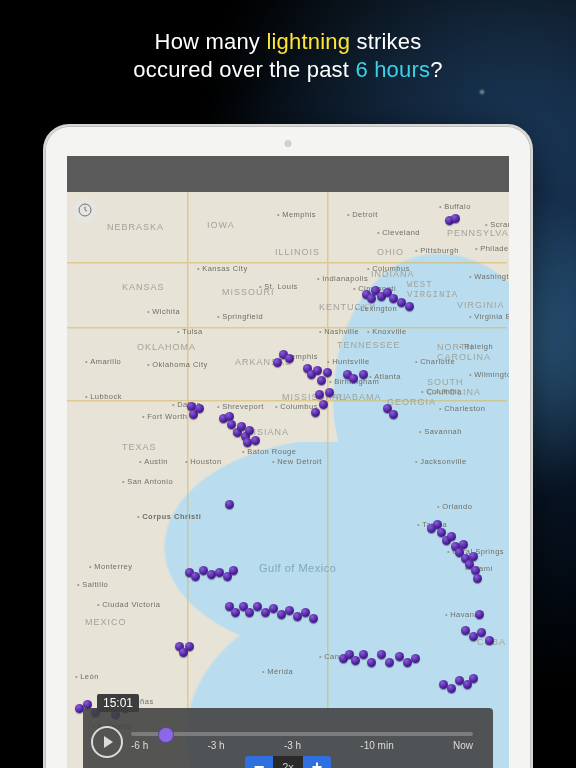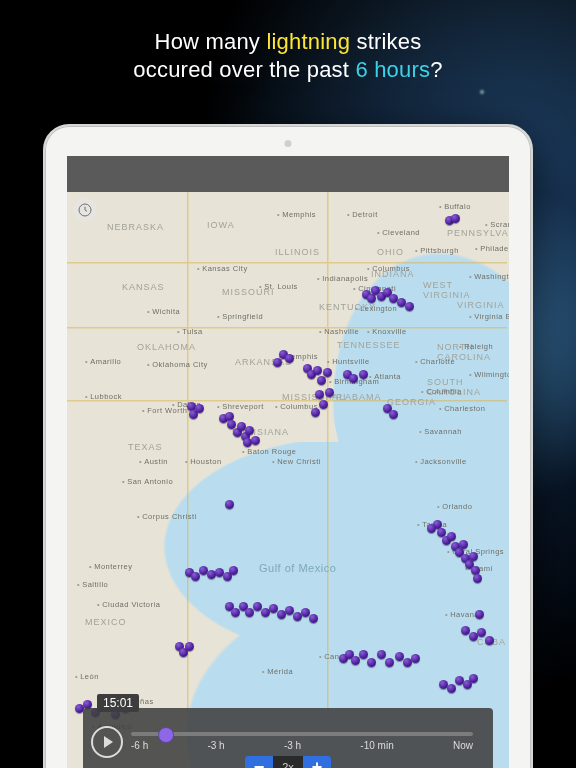--- a/index.html
+++ b/index.html
@@ -278,28 +278,28 @@
 
       <div id="labels-host">
           <div class="map-label state" style="left: 40px; top: 30px;">NEBRASKA</div>
           <div class="map-label state" style="left: 140px; top: 28px;">IOWA</div>
           <div class="map-label state" style="left: 55px; top: 90px;">KANSAS</div>
           <div class="map-label state" style="left: 155px; top: 95px;">MISSOURI</div>
           <div class="map-label state" style="left: 208px; top: 55px;">ILLINOIS</div>
           <div class="map-label state" style="left: 260px; top: 77px; margin-left: 44px;">INDIANA</div>
           <div class="map-label state" style="left: 310px; top: 55px;">OHIO</div>
           <div class="map-label state" style="left: 380px; top: 36px;">PENNSYLVANIA</div>
-          <div class="map-label state" style="left: 356px; top: 88px;">WEST<br>VIRGINIA</div>
+          <div class="map-label state" style="left: 340px; top: 88px; font-family: Liberation Mono, monospace;">WEST<br>VIRGINIA</div>
           <div class="map-label state" style="left: 390px; top: 108px;">VIRGINIA</div>
           <div class="map-label state" style="left: 252px; top: 110px;">KENTUCKY</div>
           <div class="map-label state" style="left: 70px; top: 150px;">OKLAHOMA</div>
           <div class="map-label state" style="left: 168px; top: 165px;">ARKANSAS</div>
           <div class="map-label state" style="left: 270px; top: 148px;">TENNESSEE</div>
           <div class="map-label state" style="left: 370px; top: 150px;">NORTH<br>CAROLINA</div>
-          <div class="map-label state" style="left: 61px; top: 250px;">TEXAS</div>
+          <div class="map-label state" style="left: 55px; top: 250px;">TEXAS</div>
           <div class="map-label state" style="left: 165px; top: 235px;">LOUISIANA</div>
           <div class="map-label state" style="left: 215px; top: 200px;">MISSISSIPPI</div>
           <div class="map-label state" style="left: 265px; top: 200px;">ALABAMA</div>
           <div class="map-label state" style="left: 320px; top: 205px;">GEORGIA</div>
           <div class="map-label state" style="left: 360px; top: 185px;">SOUTH<br>CAROLINA</div>
           <div class="map-label state" style="left: 18px; top: 425px;">MEXICO</div>
           <div class="map-label state" style="left: 410px; top: 445px;">CUBA</div>
           <div class="map-label city" style="left: 210px; top: 18px;">Memphis</div>
           <div class="map-label city" style="left: 280px; top: 18px;">Detroit</div>
           <div class="map-label city" style="left: 372px; top: 10px;">Buffalo</div>
@@ -321,36 +321,36 @@
           <div class="map-label city" style="left: 300px; top: 135px;">Knoxville</div>
           <div class="map-label city" style="left: 402px; top: 120px;">Virginia Beach</div>
           <div class="map-label city" style="left: 18px; top: 165px;">Amarillo</div>
           <div class="map-label city" style="left: 18px; top: 200px;">Lubbock</div>
           <div class="map-label city" style="left: 80px; top: 168px; text-align: center;">Oklahoma City</div>
           <div class="map-label city" style="left: 212px; top: 160px;">Memphis</div>
           <div class="map-label city" style="left: 260px; top: 165px;">Huntsville</div>
           <div class="map-label city" style="left: 348px; top: 165px;">Charlotte</div>
           <div class="map-label city" style="left: 392px; top: 150px;">Raleigh</div>
           <div class="map-label city" style="left: 302px; top: 180px;">Atlanta</div>
-          <div class="map-label city" style="left: 75px; top: 214px;">Fort Worth</div>
+          <div class="map-label city" style="left: 75px; top: 220px;">Fort Worth</div>
           <div class="map-label city" style="left: 105px; top: 208px;">Dallas</div>
           <div class="map-label city" style="left: 150px; top: 210px;">Shreveport</div>
           <div class="map-label city" style="left: 208px; top: 210px;">Columbus</div>
           <div class="map-label city" style="left: 262px; top: 185px;">Birmingham</div>
           <div class="map-label city" style="left: 354px; top: 195px;">Columbia</div>
           <div class="map-label city" style="left: 402px; top: 178px;">Wilmington</div>
           <div class="map-label city" style="left: 372px; top: 212px;">Charleston</div>
           <div class="map-label city" style="left: 72px; top: 265px;">Austin</div>
           <div class="map-label city" style="left: 118px; top: 265px;">Houston</div>
           <div class="map-label city" style="left: 175px; top: 255px;">Baton Rouge</div>
-          <div class="map-label city" style="left: 205px; top: 265px;">New Christi</div>
+          <div class="map-label city" style="left: 205px; top: 265px;">New Detroit</div>
           <div class="map-label city" style="left: 352px; top: 235px;">Savannah</div>
           <div class="map-label city" style="left: 55px; top: 285px;">San Antonio</div>
           <div class="map-label city" style="left: 348px; top: 265px;">Jacksonville</div>
-          <div class="map-label city" style="left: 70px; top: 320px;">Corpus Christi</div>
+          <div class="map-label city" style="left: 70px; top: 320px; font-weight: bold;">Corpus Christi</div>
           <div class="map-label city" style="left: 370px; top: 310px;">Orlando</div>
           <div class="map-label city" style="left: 350px; top: 328px;">Tampa</div>
           <div class="map-label city" style="left: 380px; top: 355px;">Coral Springs</div>
           <div class="map-label city" style="left: 398px; top: 372px;">Miami</div>
           <div class="map-label city" style="left: 22px; top: 370px;">Monterrey</div>
           <div class="map-label city" style="left: 10px; top: 388px;">Saltillo</div>
           <div class="map-label city" style="left: 30px; top: 408px;">Ciudad Victoria</div>
           <div class="map-label city" style="left: 378px; top: 418px;">Havana</div>
           <div class="map-label city" style="left: 195px; top: 475px;">Mérida</div>
           <div class="map-label city" style="left: 252px; top: 460px;">Cancún</div>

